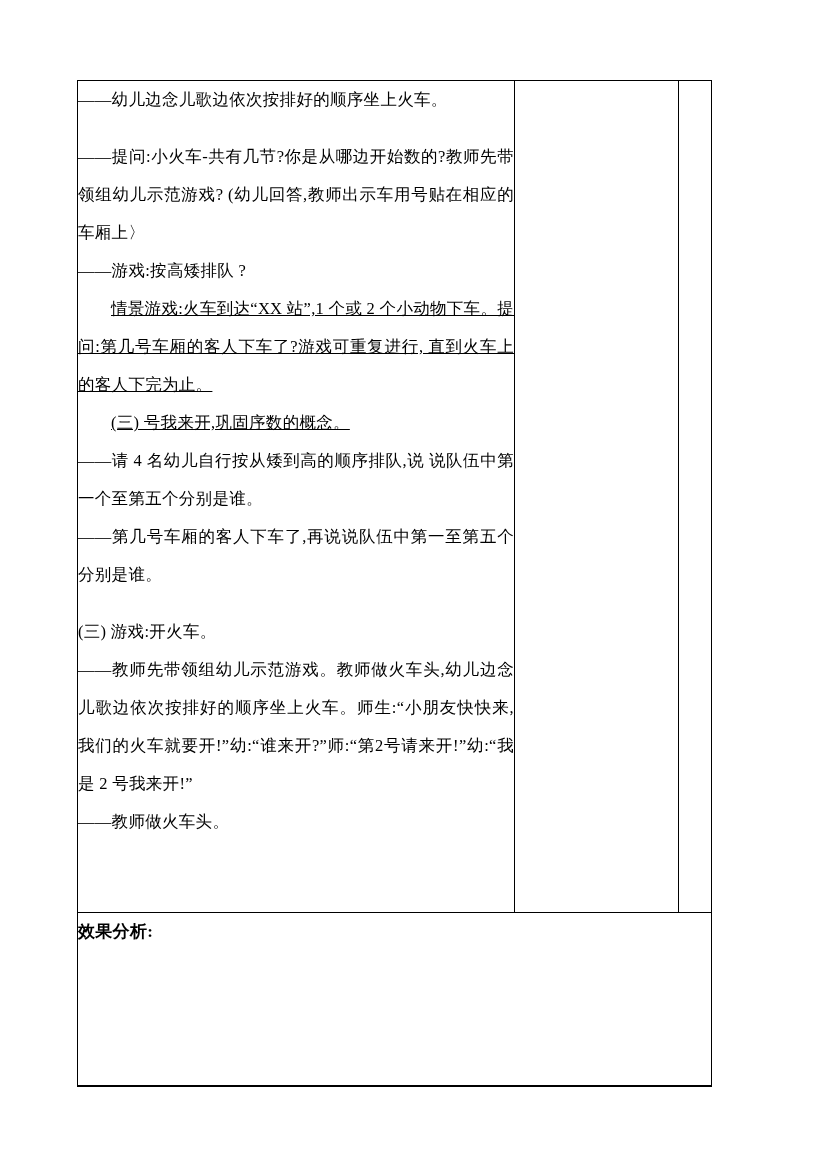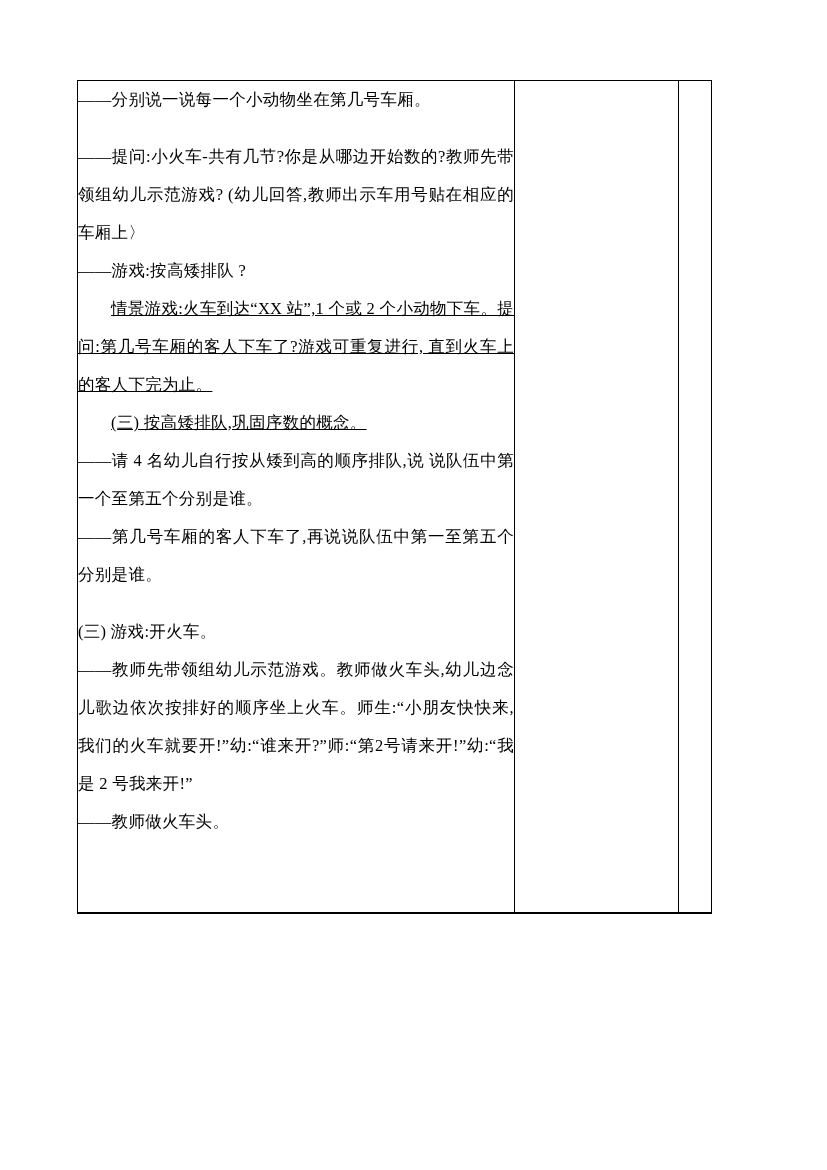--- a/index.html
+++ b/index.html
@@ -63,32 +63,37 @@
   <table class="doc-table">
     <colgroup>
       <col style="width:437px">
       <col style="width:164px">
       <col style="width:33px">
     </colgroup>
     <tbody>
       <tr class="row-main">
         <td class="cell-main">
           <div>
-              <p class="para">——分别说一说每一个小动物坐在第几号车厢。</p>
+              <p class="para">——幼儿边念儿歌边依次按排好的顺序坐上火车。</p>
               <p class="para spacer"></p>
               <p class="para">——提问:小火车-共有几节?你是从哪边开始数的?教师先带领组幼儿示范游戏? (幼儿回答,教师出示车用号贴在相应的车厢上〉</p>
               <p class="para">——游戏:按高矮排队 ?</p>
               <p class="para indent2">情景游戏:火车到达“XX 站”,1 个或 2 个小动物下车。提问:第几号车厢的客人下车了?游戏可重复进行, 直到火车上的客人下完为止。</p>
-              <p class="para indent2">(三) 按高矮排队,巩固序数的概念。</p>
+              <p class="para indent2">(三) 号我来开,巩固序数的概念。</p>
               <p class="para">——请 4 名幼儿自行按从矮到高的顺序排队,说 说队伍中第一个至第五个分别是谁。</p>
               <p class="para">——第几号车厢的客人下车了,再说说队伍中第一至第五个分别是谁。</p>
               <p class="para spacer"></p>
               <p class="para">(三) 游戏:开火车。</p>
               <p class="para">——教师先带领组幼儿示范游戏。教师做火车头,幼儿边念儿歌边依次按排好的顺序坐上火车。师生:“小朋友快快来,我们的火车就要开!”幼:“谁来开?”师:“第2号请来开!”幼:“我是 2 号我来开!”</p>
               <p class="para">——教师做火车头。</p>
             </div>
         </td>
         <td class="cell-mid"></td>
         <td class="cell-narrow"></td>
       </tr>
+      <tr class="row-analysis">
+        <td class="cell-analysis" colspan="3">
+          <span class="analysis-label">效果分析:</span>
+        </td>
+      </tr>
     </tbody>
   </table>
 </div>
 
 </body></html>

